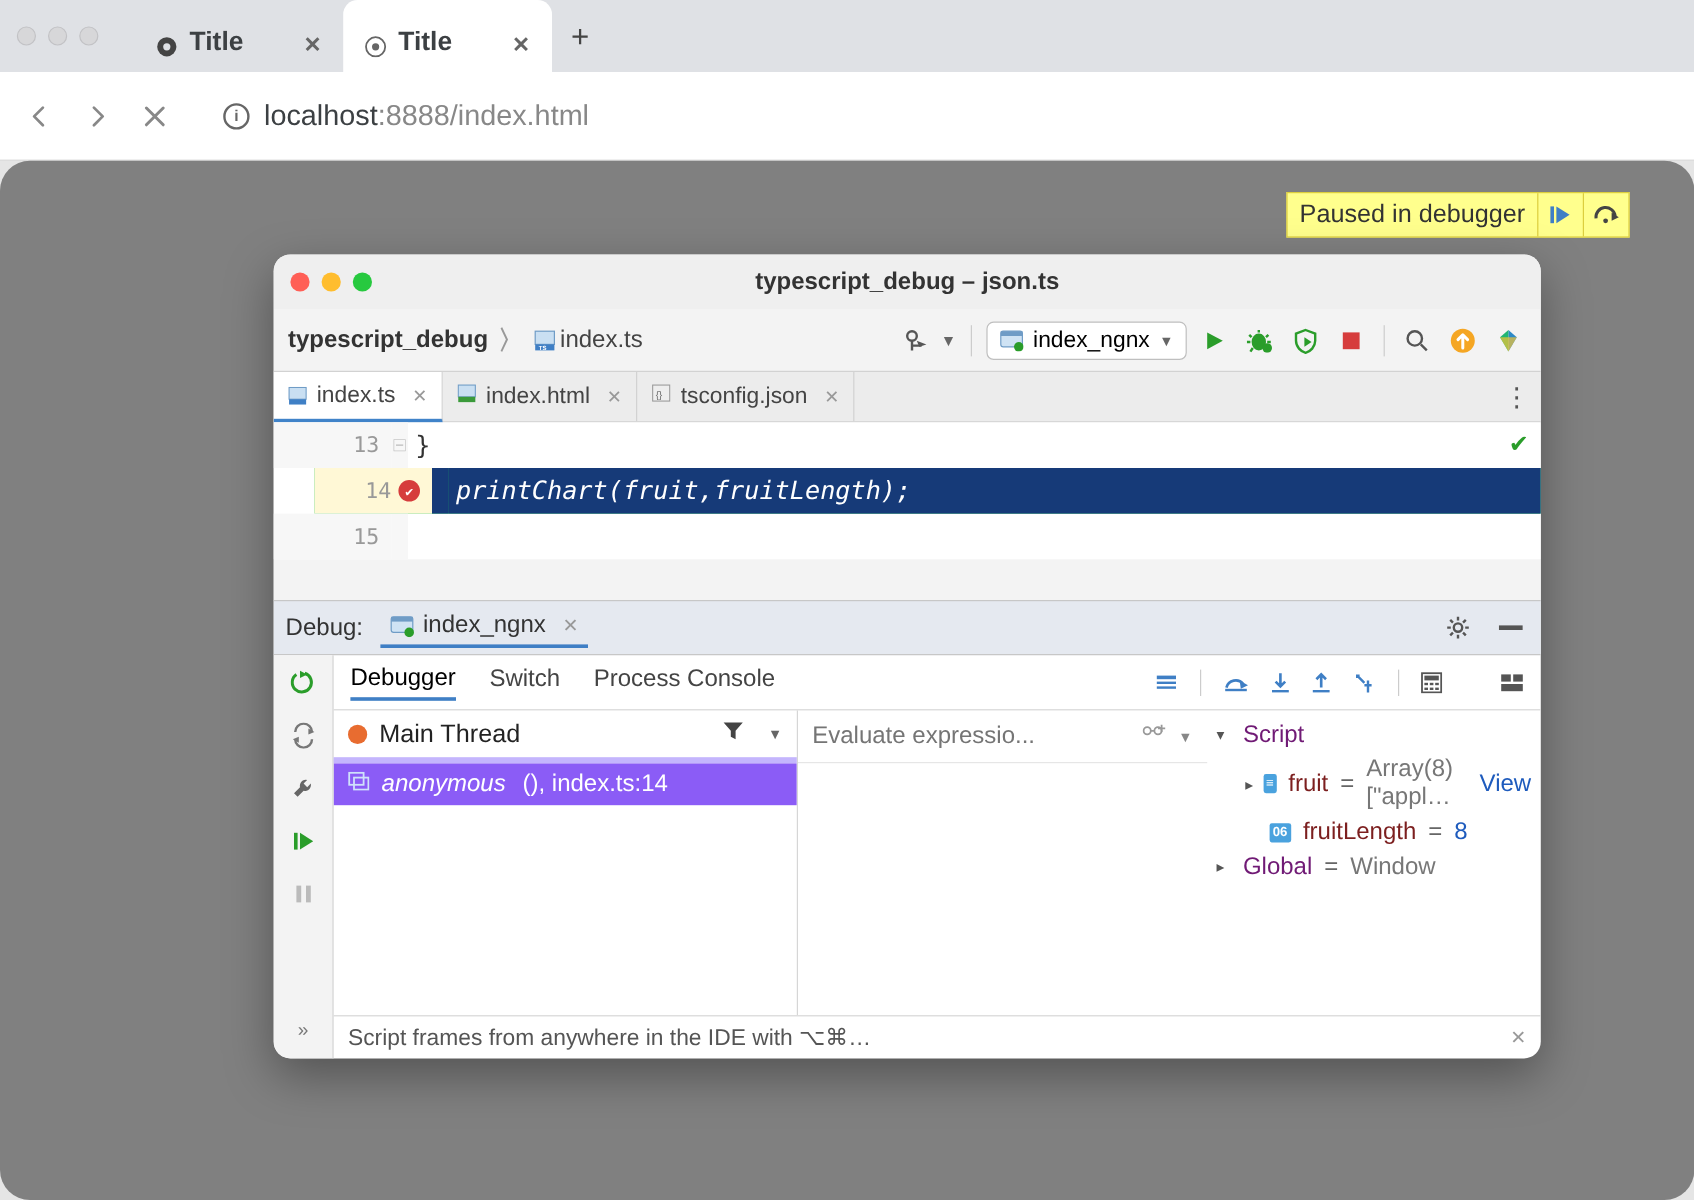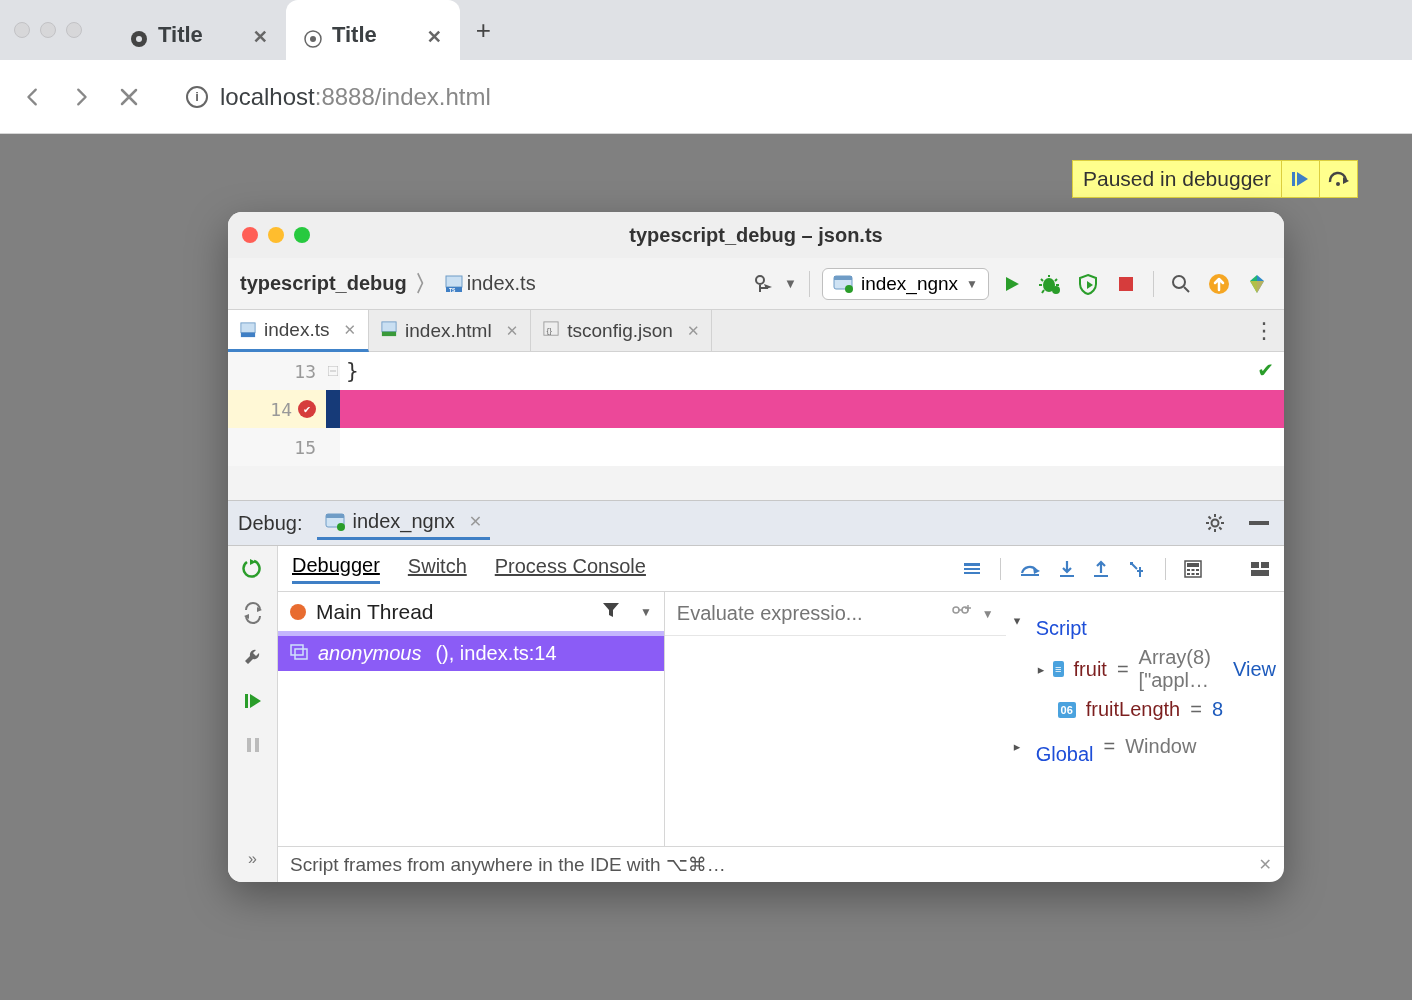--- a/index.html
+++ b/index.html
@@ -18,21 +18,21 @@
   .plus-tab { font-size: 26px; color: #444; margin-left: 16px; cursor: pointer; }
 
   .addr-row { height: 74px; background: #fff; display: flex; align-items: center; padding: 0 18px; gap: 18px; font-size: 24px; color: #3c4043; border-bottom: 1px solid #d6d6d6; }
   .nav-btn { width: 30px; height: 30px; display: flex; align-items: center; justify-content: center; color: #888; cursor: pointer; }
   .addr-info { display:flex; align-items:center; gap:12px; margin-left: 24px;}
   .addr-info .i-circle { width: 22px; height:22px; border: 2px solid #666; border-radius: 50%; display:flex; align-items:center; justify-content:center; font-size:13px; font-weight:bold; color:#666;}
   .url { font-size: 24px; }
   .url .muted { color: #888; }
 
   
-  .page-area { position: relative; height: calc(1000px - 134px); background: #808080; }
+  .page-area { position: relative; height: calc(1000px - 134px); background: #808080; border-radius: 25px; }
 
   
   .paused-bar { position: absolute; top: 26px; right: 54px; display: flex; align-items: center; background: #ffff8d; border: 1px solid #dcce3e; height: 38px; }
   .paused-text { padding: 0 10px; font-size: 21px; color: #333; }
   .paused-btn { width: 38px; height: 36px; display:flex; align-items:center; justify-content:center; border-left: 1px solid #dcce3e; cursor:pointer; color:#444;}
   .paused-btn svg { display:block; }
 
   
   .ide { position: absolute; left: 228px; top: 78px; width: 1056px; height: 670px; background: #fff; border-radius: 14px; box-shadow: 0 14px 40px rgba(0,0,0,0.35); overflow: hidden; display:flex; flex-direction:column;}
   .ide-titlebar { height: 46px; background: #efefef; display:flex; align-items:center; padding: 0 14px; position: relative;}
@@ -60,21 +60,21 @@
   .etab .close { color:#999; font-size:15px; margin-left:6px;}
   .etab-more { margin-left:auto; width:40px; display:flex; align-items:center; justify-content:center; cursor:pointer; color:#555; font-size:22px;}
   
   .code-area { position:relative; background:#fff;}
   .green-check { position:absolute; right:10px; top:6px; color:#2a9d2a; font-size:20px;}
   .code-row { display:flex; align-items:center; height:38px; font-family: "SF Mono", Consolas, monospace; font-size:21px;}
   .gutter { width:98px; display:flex; align-items:center; justify-content:flex-end; padding-right:10px; background:#f7f7f7; color:#999; font-size:18px; height:100%; gap:6px;}
   .fold-pad { width: 14px; background:#f7f7f7; height:100%; display:flex; align-items:center; justify-content:center;}
   .code-cell { flex:1; padding-left: 6px; height:100%; display:flex; align-items:center;}
   .row-brace .code-cell { color:#333; }
-  .row-hl { background:#ec4899; }
+  .row-hl { background:#22c55e;margin-left:34px; }
   .row-hl .code-cell { background:#163a78; }
   .row-hl .gutter { background:#fff8d6; }
   .code-hl { color:#fff; font-style:italic;}
   .code-hl .fn { font-style:italic;}
   .code-hl .arg { font-style:italic;}
   .breakpoint { width:18px; height:18px; border-radius:50%; background:#d63c3c; position:relative; display:flex; align-items:center; justify-content:center;}
   .breakpoint::after { content:"✔"; color:#fff; font-size:11px; font-weight:bold;}
 
   .code-spacer { height:34px; background:#f3f3f3;}
 
@@ -83,21 +83,21 @@
   .debug-label { font-size:20px; color:#333;}
   .debug-sess { display:flex; align-items:center; gap:8px; font-size:20px; color:#333; padding:4px 8px; border-bottom:3px solid #3f7fc5;}
   .debug-sess .close { color:#999; font-size:16px; margin-left:6px;}
   .debug-right { margin-left:auto; display:flex; gap:14px;}
 
   .debug-body { flex:1; display:flex; min-height:0;}
   .debug-left { width:50px; background:#f3f3f3; border-right:1px solid #d6d6d6; display:flex; flex-direction:column; align-items:center; padding-top:8px; gap:14px;}
   .dl-btn { width:30px; height:30px; display:flex; align-items:center; justify-content:center; cursor:pointer; color:#555;}
   .debug-main { flex:1; display:flex; flex-direction:column; min-width:0;}
   .dbg-tabs { height:46px; display:flex; align-items:center; gap:28px; padding: 0 14px; border-bottom:1px solid #d6d6d6;}
-  .dtb { font-size:20px; color:#444; cursor:pointer; padding-bottom:4px;text-decoration:underline;}
+  .dtb { font-size:20px; color:#444; cursor:pointer; padding-bottom:4px;}
   .dtb.active { color:#000; border-bottom:3px solid #3f7fc5; font-weight:500;}
   .dtb-icons { margin-left:auto; display:flex; gap:18px; }
   .dtb-icon { cursor:pointer; color:#3f7fc5; display:flex; align-items:center;}
 
   .dbg-split { flex:1; display:flex; min-height:0;}
   .frames { width:552px; border-right:1px solid #d6d6d6; display:flex; flex-direction:column;}
   .frames-hdr { height:44px; display:flex; align-items:center; padding: 0 12px; gap:10px; border-bottom:5px solid #c4b5fd;}
   .orange-dot { width:16px; height:16px; border-radius:50%; background:#e86c30;}
   .thread-name { font-size:21px; color:#222; flex:1;}
   .frames-body { flex:1; overflow:auto;}
@@ -109,21 +109,21 @@
   .vars { flex:1; display:flex; flex-direction:row;}
   .vars-hdr { height:44px; display:flex; align-items:center; padding:0 12px; gap:10px; border-bottom:1px solid #e6e6e6; color:#999;}
   .vars-hdr input { border:none; outline:none; font-size:20px; color:#999; flex:1; background:transparent;}
   .vars-body { flex:1; padding:6px 8px; font-size:20px; font-family: -apple-system, sans-serif;}
   .tree-row { display:flex; align-items:center; gap:6px; padding:3px 0; cursor:pointer;}
   .chev { width:16px; display:inline-flex; font-size:13px; color:#555;}
   .vname { color:#7c1f1f;}
   .veq { color:#666; margin:0 4px;}
   .vval-num { color:#1e5bbd;}
   .vval-type { color:#777;}
-  .vlabel { color:#1d4ed8;margin-top:16px;}
+  .vlabel { color:#701a75;}
   .viewlink { color:#1e5bbd; cursor:pointer; margin-left:2px;}
   .mini-icon { width:18px; height:16px; display:inline-flex; align-items:center; justify-content:center; font-size:11px; font-weight:bold; color:#fff; border-radius:2px; margin-right:4px;}
   .mini-arr { background:#4aa2de;}
   .mini-num { background:#4aa2de;}
   
   .hint-row { height:36px; border-top:1px solid #d6d6d6; display:flex; align-items:center; padding:0 12px; font-size:19px; color:#555; gap:10px;}
   .hint-close { margin-left:auto; color:#999; cursor:pointer; font-size:16px;}
 
   
   .tsicon { display:inline-flex; flex-direction:column; justify-content:center; align-items:center;}
@@ -348,20 +348,24 @@
         <div class="code-cell">
             <span>}</span>
           </div>
       </div>
       <div class="code-row row-hl">
         <div class="gutter">
             <span>14</span>
             <span class="breakpoint"></span>
           </div>
         <div class="fold-pad" style="background:#163a78;"></div>
+        <div class="code-cell code-hl">
+          <span class="fn">printChart</span>
+            <span class="arg">(fruit,fruitLength);</span>
+        </div>
       </div>
       <div class="code-row">
         <div class="gutter">
             <span>15</span>
           </div>
         <div class="fold-pad"></div>
         <div class="code-cell"></div>
       </div>
     </div>
 

